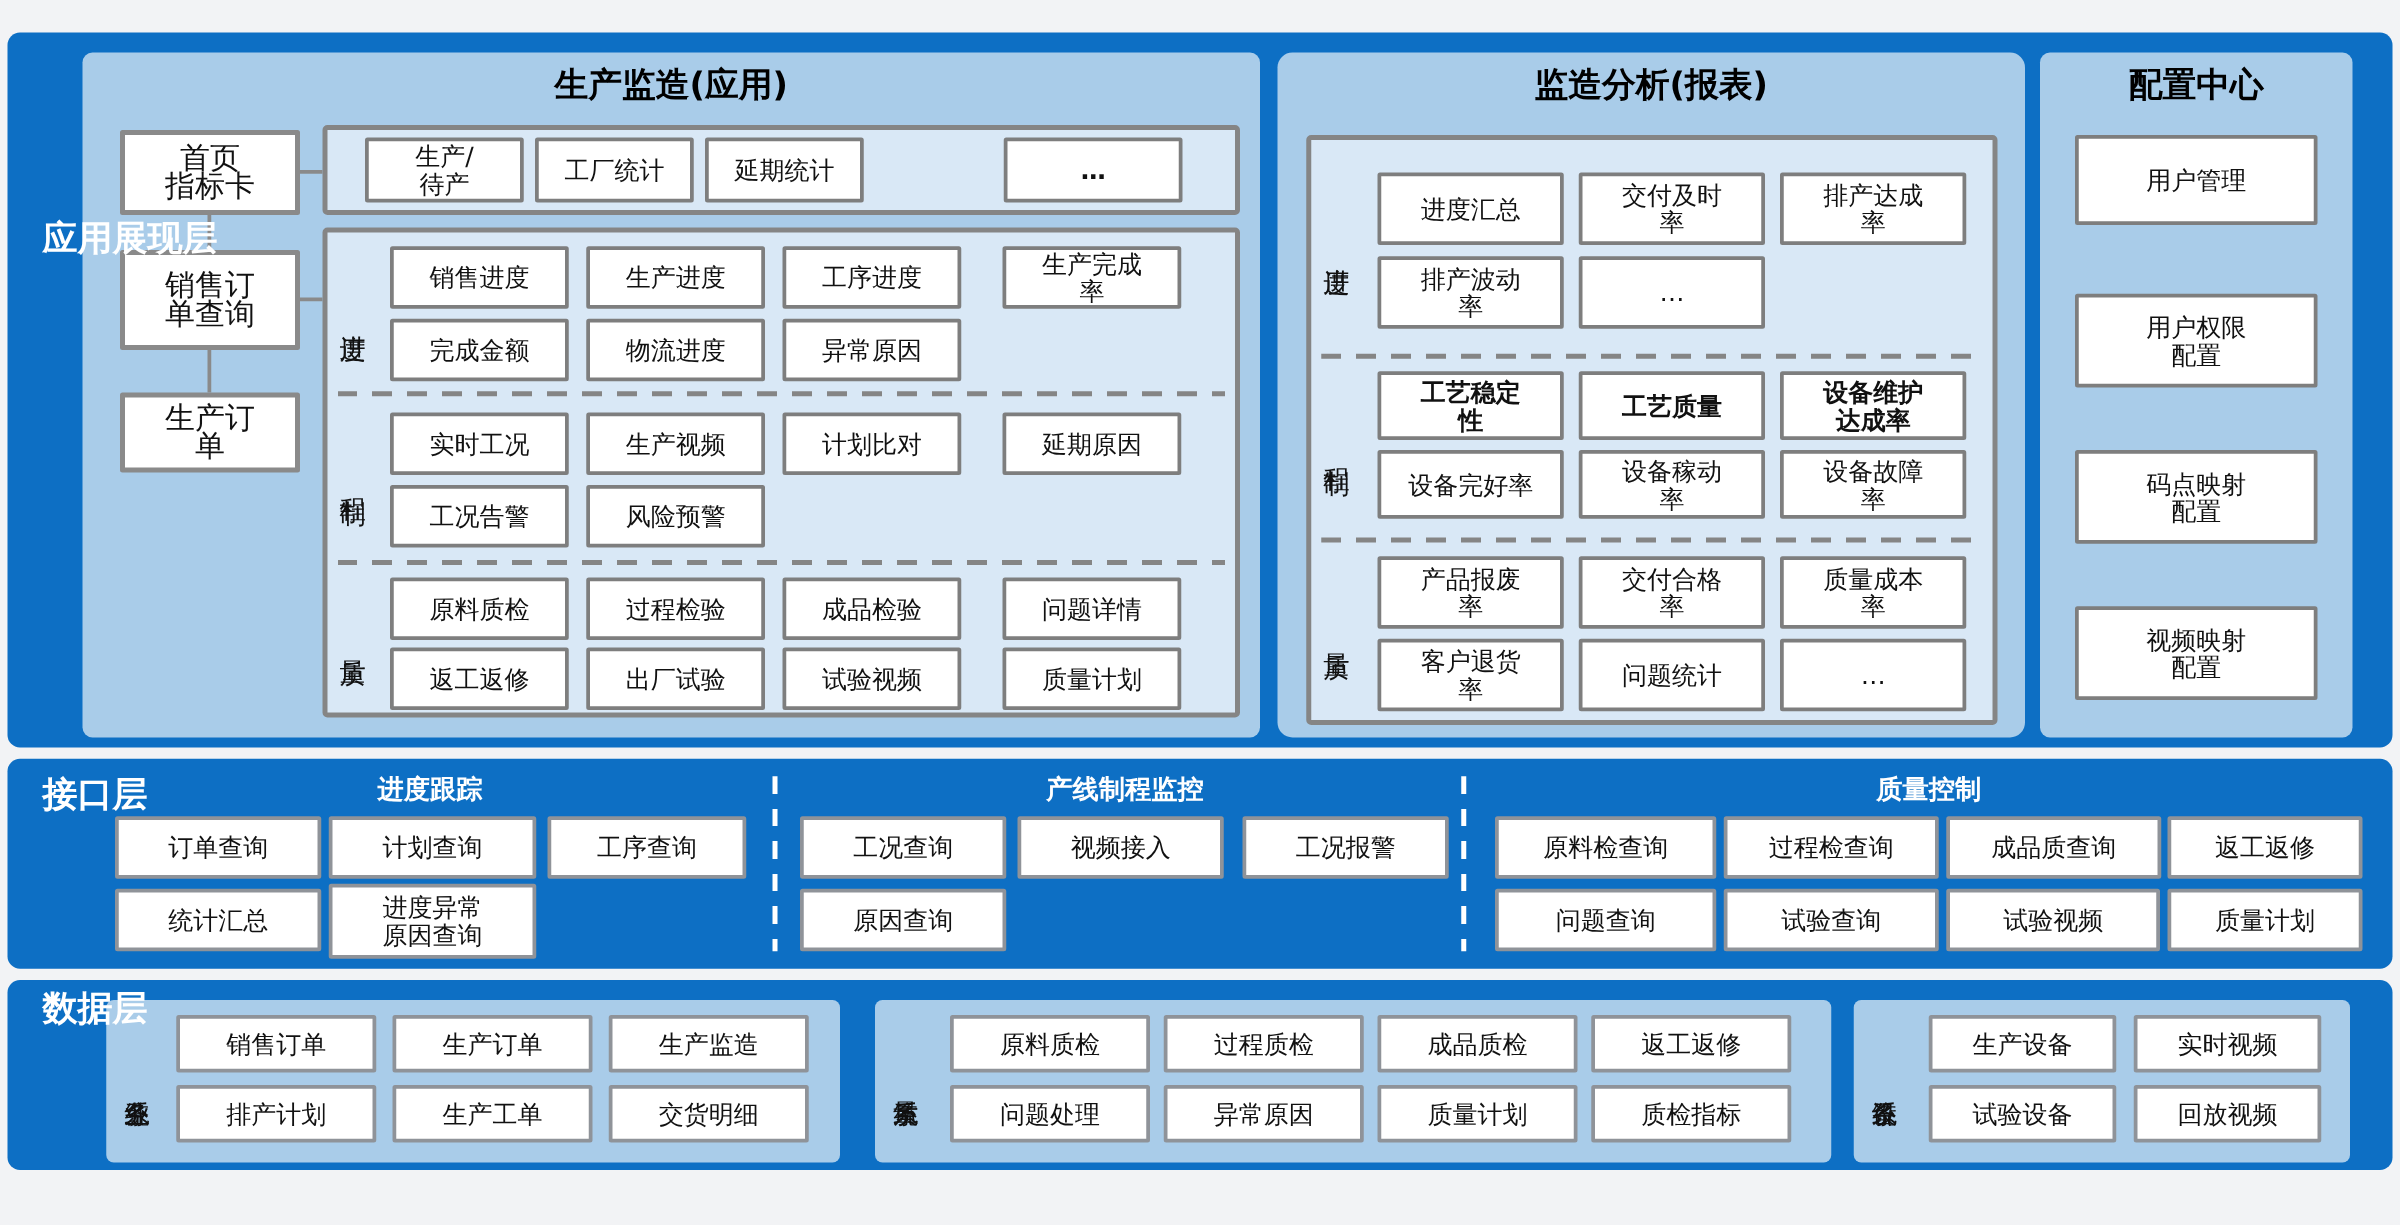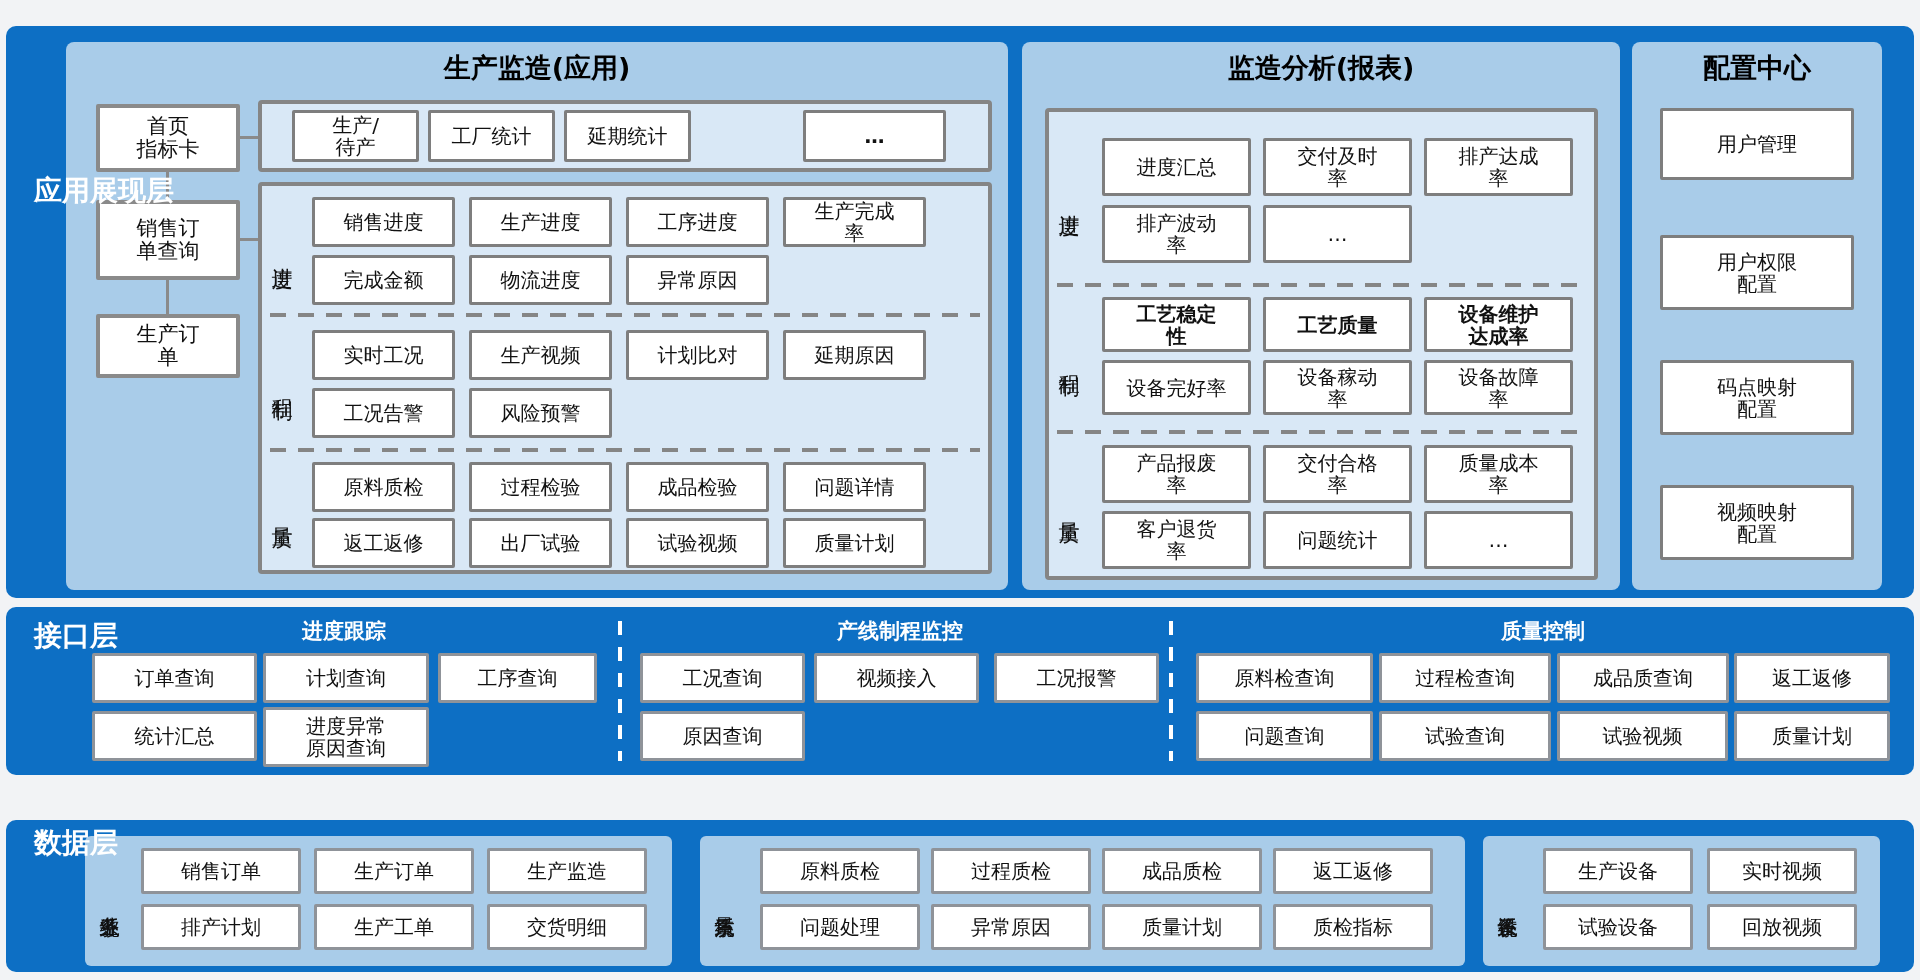--- a/index.html
+++ b/index.html
@@ -2,57 +2,57 @@
 <html><head>
 <meta charset="utf-8">
 <style>
   *{box-sizing:border-box;}
   html,body{margin:0;padding:0;}
   body{width:1920px;height:980px;background:#f2f3f5;position:relative;
        font-family:"DejaVu Sans","Liberation Sans",sans-serif;color:#111;}
   .band{position:absolute;left:6px;width:1908px;background:#0d6fc4;border-radius:10px;}
   #band-app{top:26px;height:572px;}
   #band-if{top:607px;height:168px;}
-  #band-data{top:820px;height:152px;}
+  #band-data{top:784px;height:152px;}
   .layer-label{position:absolute;color:#fff;font-weight:bold;font-size:28px;z-index:6;}
   .panel{position:absolute;background:#a9cce9;border-radius:8px;}
   #panel-prod{left:60px;top:16px;width:942px;height:548px;}
-  #panel-ana{left:1016px;top:16px;width:598px;height:548px;}
+  #panel-ana{left:1016px;top:16px;width:598px;height:548px;border-radius:12px;}
   #panel-cfg{left:1626px;top:16px;width:250px;height:548px;}
   .panel-title{position:absolute;top:8px;left:0;right:0;text-align:center;
                font-size:27px;font-weight:bold;color:#000;}
   .subpanel{position:absolute;background:#d9e8f6;border:4px solid #858585;border-radius:4px;}
   #sp-top{left:192px;top:58px;width:734px;height:72px;}
   #sp-main{left:192px;top:140px;width:734px;height:392px;}
   #sp-ana{left:23px;top:66px;width:553px;height:472px;}
   .box{background:#fff;border:3px solid #7e7e7e;border-radius:2px;display:flex;
        align-items:center;justify-content:center;text-align:center;font-size:20px;
        line-height:22px;white-space:pre-line;}
   .box-light{border-color:#c6c9ce;}
   .card{position:absolute;left:30px;width:144px;background:#fff;border:4px solid #8a8a8a;
         border-radius:2px;display:flex;align-items:center;justify-content:center;
-        text-align:center;font-size:21px;line-height:23px;white-space:pre-line;z-index:2;}
+        text-align:center;font-size:24px;line-height:23px;white-space:pre-line;z-index:2;}
   #card-home{top:62px;height:68px;}
   #card-sales{top:158px;height:80px;}
   #card-prodorder{top:272px;height:64px;}
   .conn{position:absolute;background:#8a8a8a;z-index:1;}
   #conn-h1{left:174px;top:94px;width:18px;height:3px;}
   #conn-h2{left:174px;top:196px;width:18px;height:3px;}
   #conn-v1{left:100px;top:130px;width:3px;height:28px;}
   #conn-v2{left:100px;top:238px;width:3px;height:34px;}
   .sec{position:absolute;left:0;right:0;}
   .vlabel{position:absolute;left:6px;top:50%;transform:translateY(-50%);
           writing-mode:vertical-rl;text-orientation:upright;font-size:21px;color:#111;}
   .row{position:absolute;display:flex;}
   .rowT{left:0;top:6px;margin-left:30px;gap:9px;}
   .bT{width:127px;height:52px;}
   .bT-dots{width:143px;margin-left:103px;font-weight:bold;}
   .rowL{left:0;margin-left:50px;gap:14px;}
   .bL{width:143px;height:50px;}
-  .bL4{margin-left:0;}
+  .bL4{margin-left:19px;}
   .rowM{left:0;margin-left:53px;gap:12px;}
   .bM{width:149px;height:58px;}
   .bM2{width:149px;height:55px;}
   .dashline{position:absolute;left:8px;right:8px;height:4px;
             background:repeating-linear-gradient(90deg,#858585 0 16px,transparent 16px 28px);}
   .cfgbox{position:absolute;left:28px;width:194px;}
   #cfg-0{top:66px;height:72px;}
   #cfg-1{top:193px;height:75px;}
   #cfg-2{top:318px;height:75px;}
   #cfg-3{top:443px;height:75px;}

